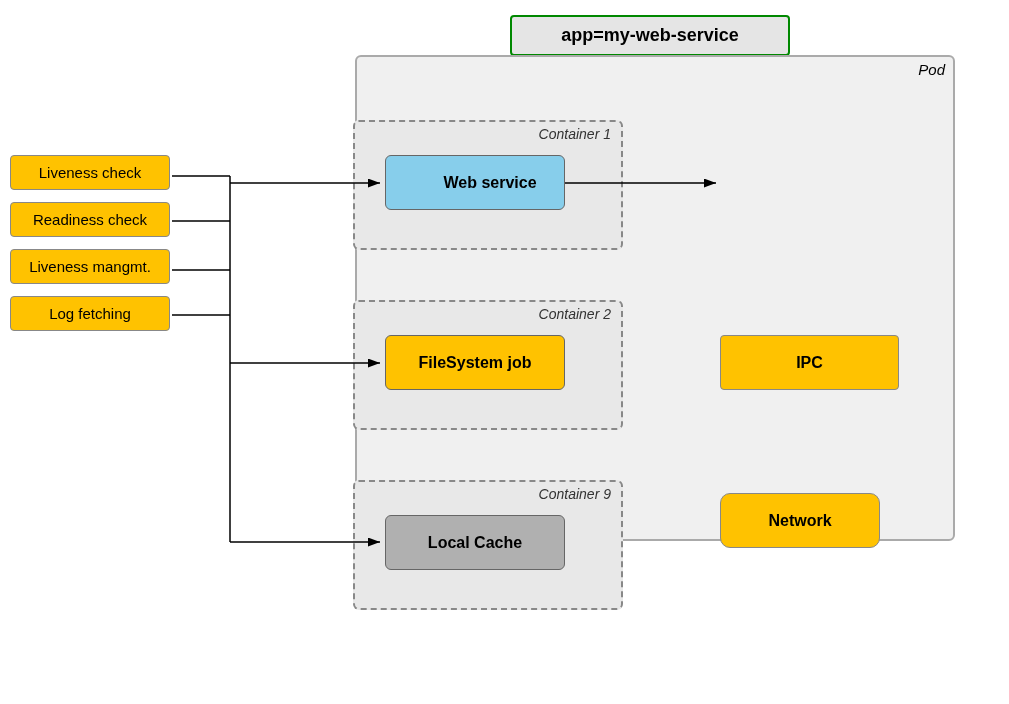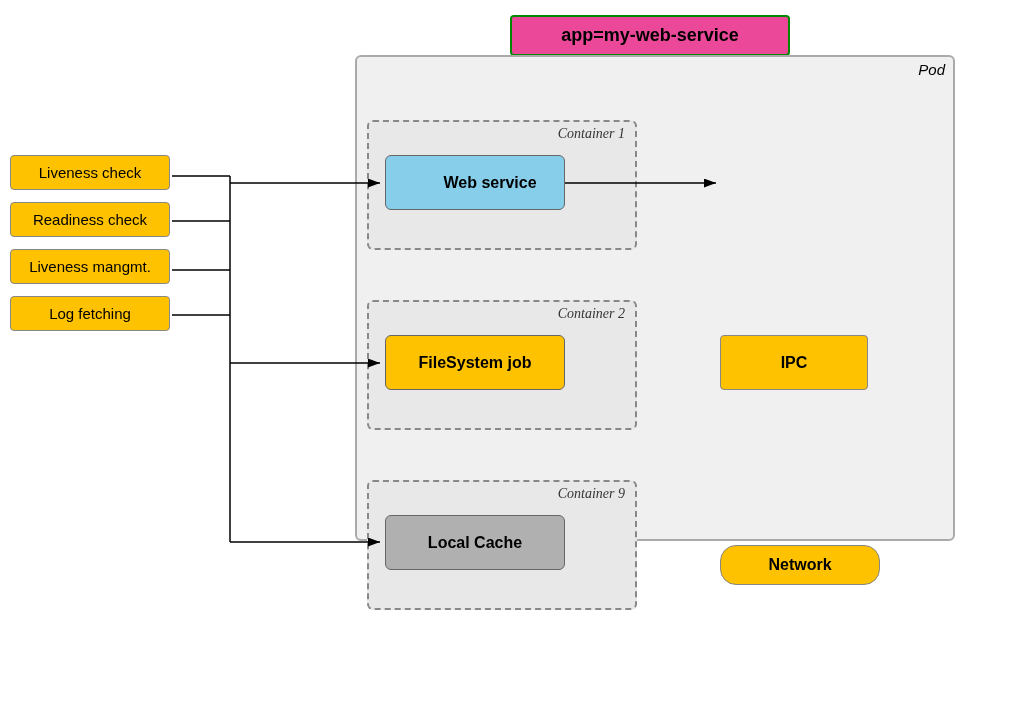--- a/index.html
+++ b/index.html
@@ -56,39 +56,38 @@
       font-size: 15px;
       color: #000;
       font-style: italic;
     }
 
     
     .app-label {
       position: absolute;
       left: 510px;
       top: 15px;
-      background: #ec4899;
+      background: #e5e5e5;
       border: 2px solid #008800;
       border-radius: 4px;
       padding: 8px 46px;
       font-size: 18px;
       font-weight: bold;
       color: #000;
       text-align: center;
       min-width: 280px;
     }
 
     
     .container-box {
       position: absolute;
-      left: 367px;
+      left: 353px;
       border: 2px dashed #888;
       border-radius: 6px;
       background: #e8e8e8;
-      font-family: Liberation Serif, serif;
     }
     .container-1 {
       top: 120px;
       width: 270px;
       height: 130px;
     }
     .container-2 {
       top: 300px;
       width: 270px;
       height: 130px;
@@ -160,38 +159,38 @@
       font-weight: bold;
       color: #000;
     }
     .ipc-box {
       position: absolute;
       background: #FFC200;
       border: 1.5px solid #888;
       border-radius: 4px;
       left: 720px;
       top: 335px;
-      width: 148px;
+      width: 179px;
       height: 55px;
       display: flex;
       align-items: center;
       justify-content: center;
       font-size: 16px;
       font-weight: bold;
       color: #000;
     }
     .network-box {
       position: absolute;
       background: #FFC200;
       border: 1.5px solid #888;
-      border-radius: 16px;
+      border-radius: 10px;
       left: 720px;
-      top: 545px;
+      top: 493px;
       width: 160px;
-      height: 40px;
+      height: 55px;
       display: flex;
       align-items: center;
       justify-content: center;
       font-size: 16px;
       font-weight: bold;
       color: #000;
     }
 
     
     .arrows-svg {

